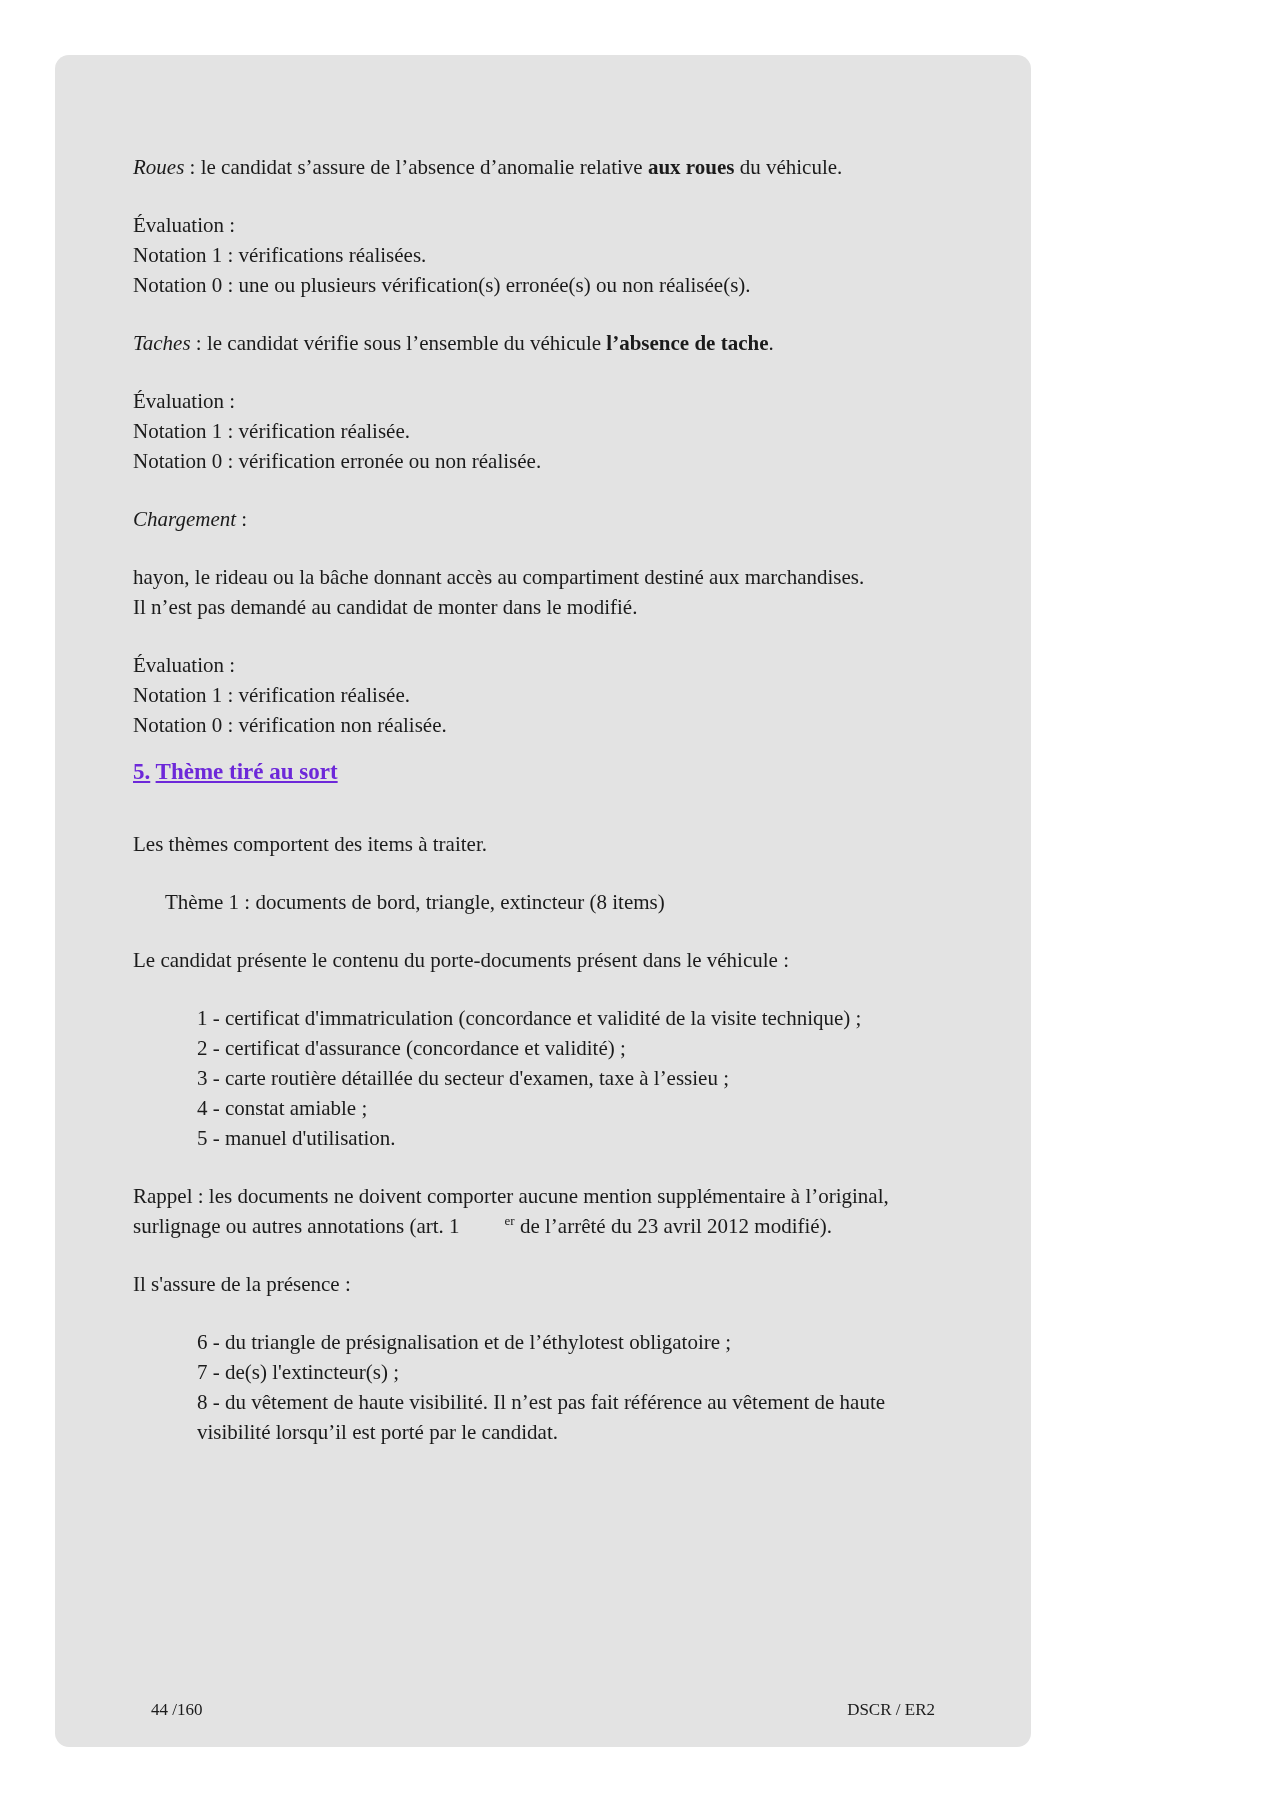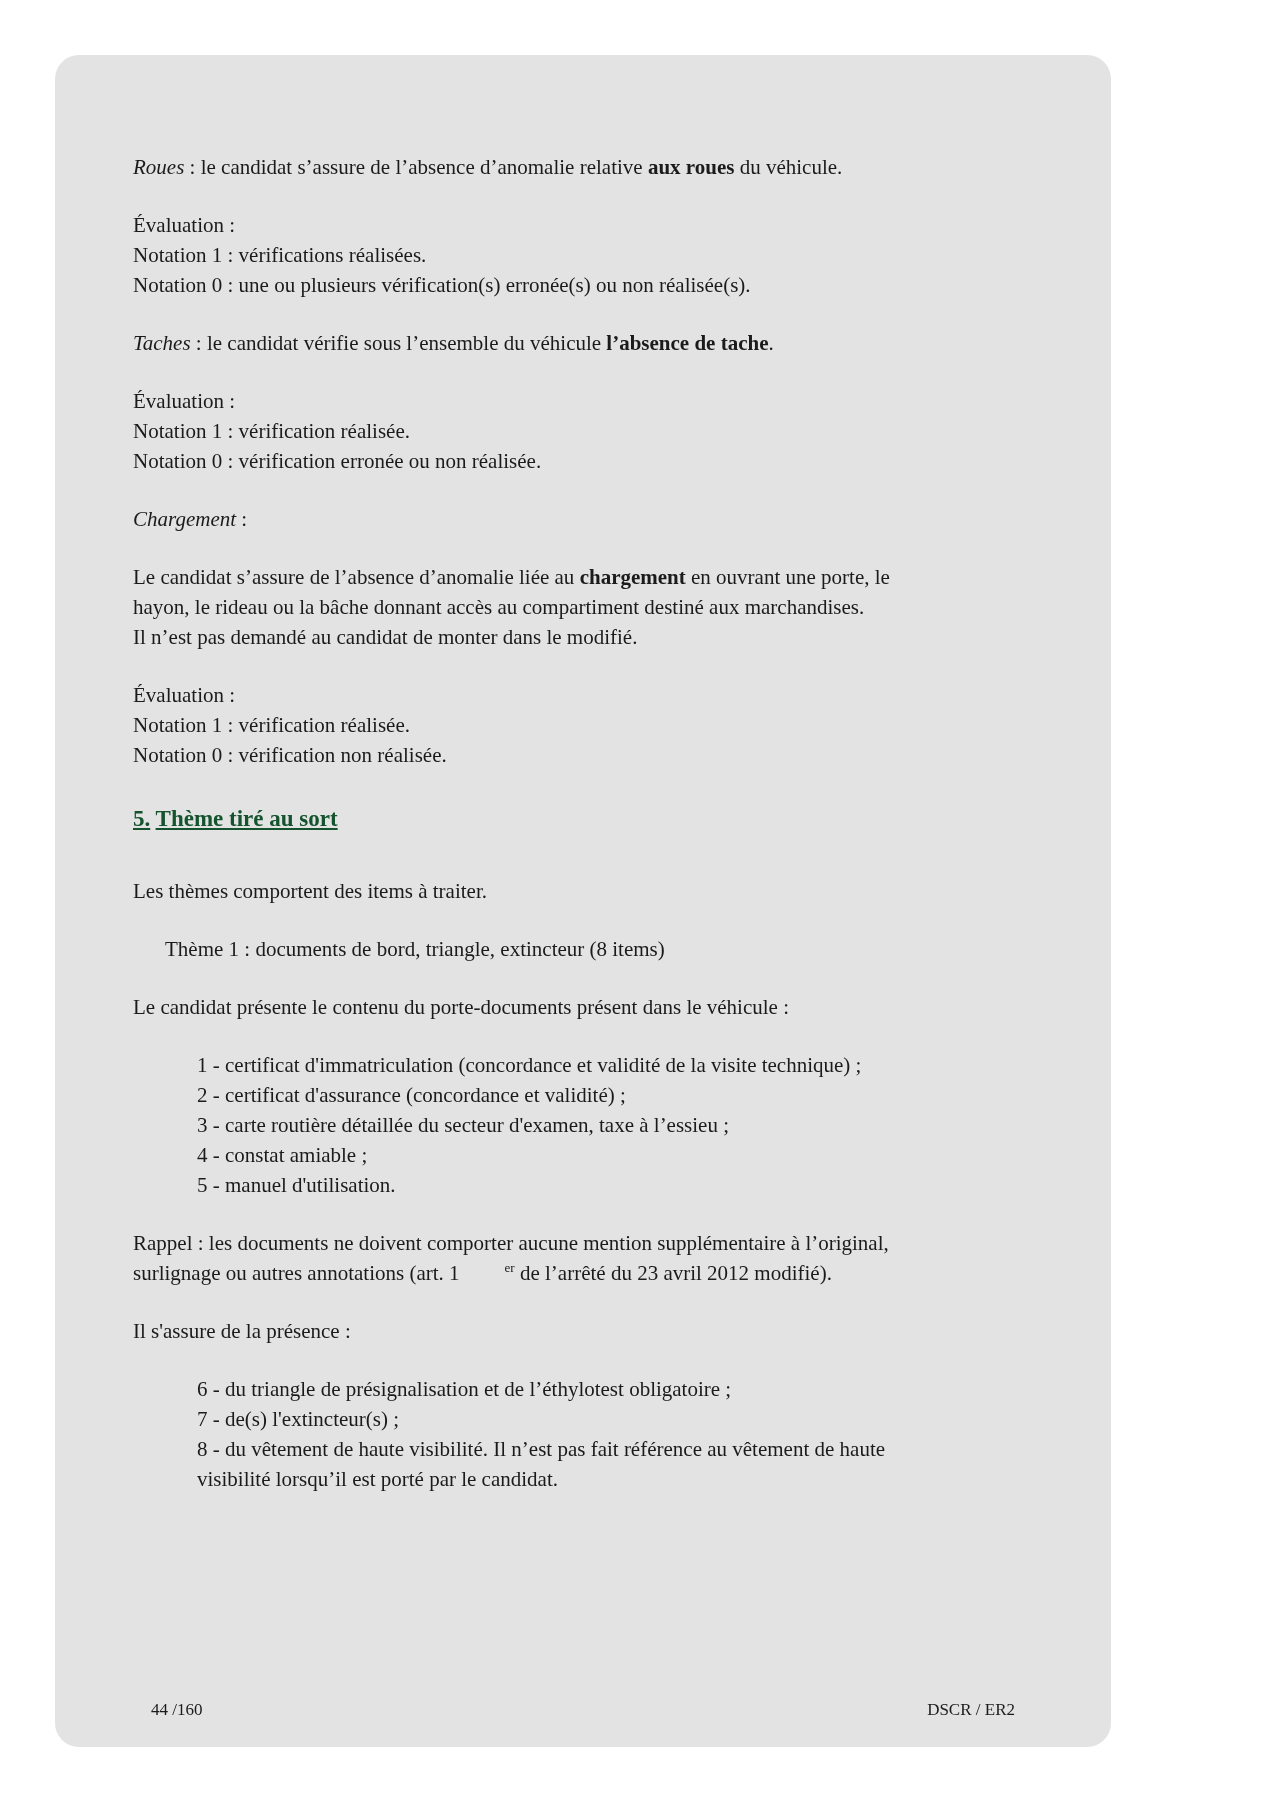--- a/index.html
+++ b/index.html
@@ -2,36 +2,36 @@
 <html><head>
 <meta charset="utf-8">
 <style>
   html,body{margin:0;padding:0;}
   body{
     width:1272px;height:1800px;background:#ffffff;position:relative;
     font-family:"Liberation Serif","DejaVu Serif",serif;
     color:#1b1b1b;
   }
   .page{
-    position:absolute;left:55px;top:55px;width:1056px;height:1692px;
-    background:#e3e3e3;border-radius:24px;
+    position:absolute;left:55px;top:55px;width:976px;height:1692px;
+    background:#e3e3e3;border-radius:14px;
   }
   .content{
     position:absolute;left:78px;top:97px;right:60px;
     font-size:21px;line-height:30px;
   }
   .blk{margin:28px 0 0 0;}
   .blk:first-child{margin-top:0;}
   .line{white-space:nowrap;}
   .wrapline{white-space:nowrap;}
   .italic{font-style:italic;}
   b{font-weight:bold;}
   .indent{margin-left:64px;}
   .h5-heading{
-    color:#14532d;font-weight:bold;font-size:23px;line-height:34px;margin-top:32px;
+    color:#6d28d9;font-weight:bold;font-size:23px;line-height:34px;margin-top:15px;
   }
   .h5-heading .u{text-decoration:underline;}
   .after-heading{margin-top:40px;}
   .underlined{margin-left:32px;}
   sup{font-size:0.62em;vertical-align:super;line-height:0;margin-left:45px;}
   .footer{
     position:absolute;left:96px;right:96px;top:1645px;
     font-size:17px;line-height:20px;
     display:flex;justify-content:space-between;
   }
@@ -60,21 +60,20 @@
       <div class="line">Évaluation :</div>
       <div class="line">Notation 1 : vérification réalisée.</div>
       <div class="line">Notation 0 : vérification erronée ou non réalisée.</div>
     </div>
 
     <div class="blk line">
       <span class="italic">Chargement</span><span> :</span>
     </div>
 
     <div class="blk">
-      <div class="wrapline"><span>Le candidat s’assure de l’absence d’anomalie liée au </span><b>chargement</b><span> en ouvrant une porte, le</span></div>
       <div class="wrapline">hayon, le rideau ou la bâche donnant accès au compartiment destiné aux marchandises.</div>
       <div class="wrapline">Il n’est pas demandé au candidat de monter dans le modifié.</div>
     </div>
 
     <div class="blk">
       <div class="line">Évaluation :</div>
       <div class="line">Notation 1 : vérification réalisée.</div>
       <div class="line">Notation 0 : vérification non réalisée.</div>
     </div>
 

